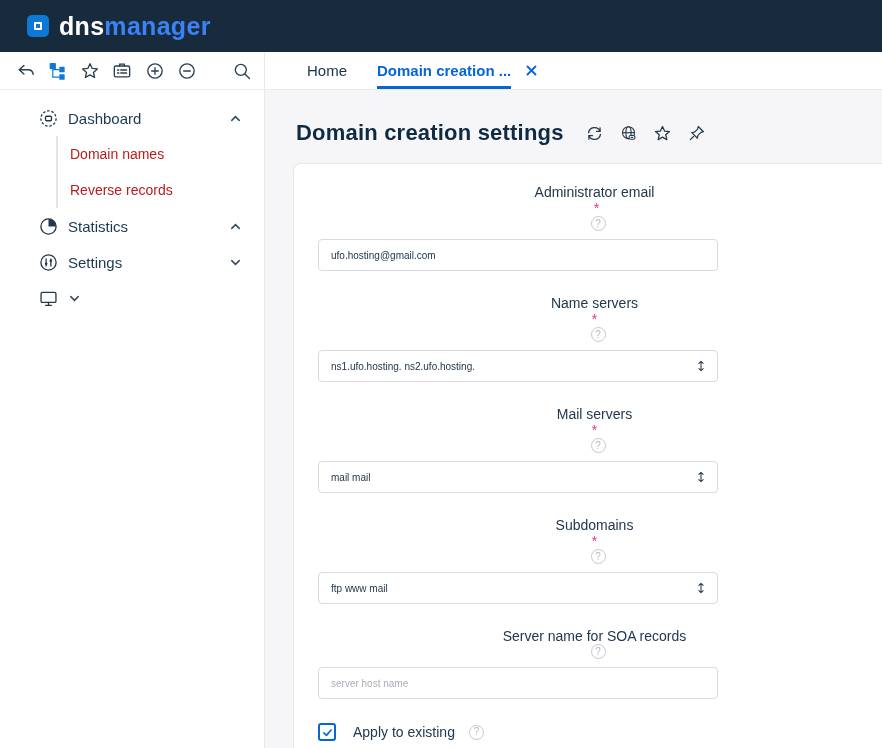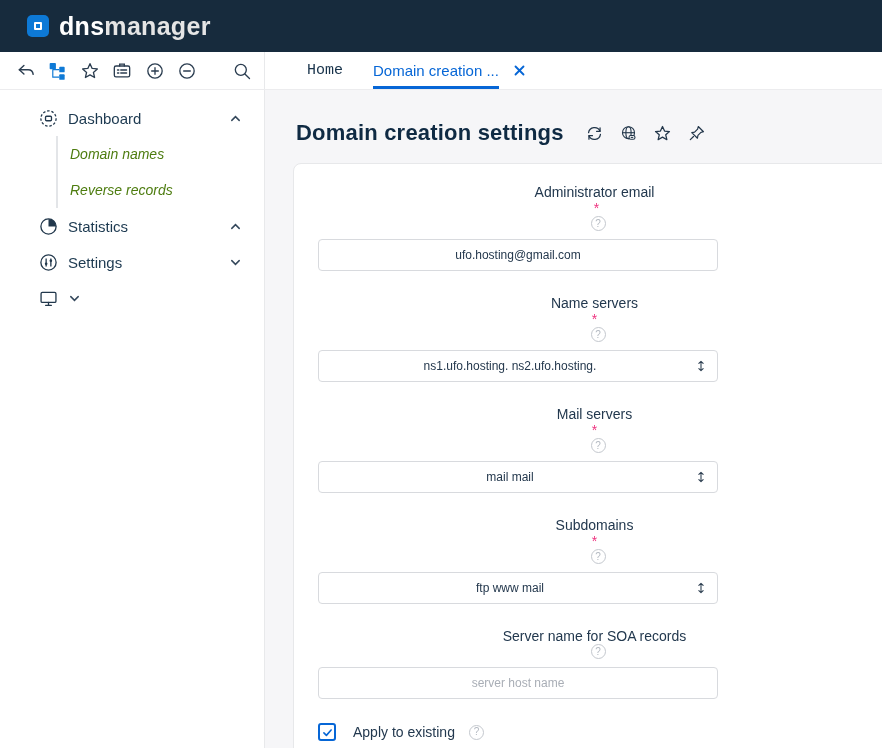--- a/index.html
+++ b/index.html
@@ -6,54 +6,54 @@
   html,body { width:882px; height:748px; overflow:hidden; background:#fff;
     font-family:"Liberation Sans", sans-serif; }
 
   
   .header { height:52px; background:#172b3d; display:flex; align-items:center; padding-left:27px; }
   .logo { display:flex; align-items:center; gap:10px; cursor:pointer; }
   .logo-mark { width:22px; height:22px; background:#0d79d6; border-radius:5px;
     display:flex; align-items:center; justify-content:center; }
   .logo-mark i { display:block; width:8px; height:8px; border:2px solid #fff; border-radius:1px; }
   .logo-text { font-size:25px; font-weight:bold; color:#ffffff; letter-spacing:.3px; line-height:1; }
-  .logo-text .lt2 { color:#e5e5e5; }
+  .logo-text .lt2 { color:#3b82f6; }
 
   
   .topbar { height:38px; display:flex; border-bottom:1px solid #ececee; background:#fff; }
   .topbar-left { width:265px; flex:0 0 265px; display:flex; align-items:center;
     padding-left:15px; border-right:1px solid #e8e9eb; }
   .tbtn { width:22px; height:22px; margin-right:11px; display:flex; align-items:center;
     justify-content:center; color:#2b3d50; cursor:pointer; background:none; border:none; }
   .tbtn svg { width:20px; height:20px; }
   .tbtn.blue { color:#0f7ad6; }
   .tbtn.search-push { margin-left:23px; }
   .topbar-right { flex:1; display:flex; align-items:stretch; padding-left:42px; }
   .tab { display:flex; align-items:center; font-size:15px; color:#17324a; cursor:pointer; position:relative; }
-  .tab.home { margin-right:30px;font-family:Liberation Mono, monospace; }
-  .tab.active { color:#0666d6; font-weight:400; }
+  .tab.home { margin-right:30px; }
+  .tab.active { color:#0666d6; font-weight:700; }
   .tab .tab-underline { position:absolute; left:0; bottom:0; height:3px; background:#0666d6;
     width:calc(100% - 27px); }
   .tab-close { margin-left:14px; width:13px; height:13px; display:flex; cursor:pointer; }
   .tab-close svg { width:13px; height:13px; }
 
   
   .app { display:flex; height:658px; }
   .sidebar { width:265px; flex:0 0 265px; background:#fff; border-right:1px solid #e8e9eb;
     padding-top:10px;padding-left:20px; }
   .side-group { height:36px; display:flex; align-items:center; padding:0 22px 0 18px;
     font-size:15px; color:#1c3950; cursor:pointer; }
   .side-group .gicon { width:21px; height:21px; margin-right:9px; color:#22384c; display:flex; }
   .side-group .gicon svg { width:21px; height:21px; }
   .side-group .glabel { flex:1; }
   .chev { width:13px; height:13px; color:#33475b; display:flex; }
   .chev svg { width:13px; height:13px; }
   .side-children { margin-left:36px; border-left:2px solid #e3e5e8; }
   .side-child { height:36px; display:flex; align-items:center; padding-left:12px;
-    font-size:14px; color:#4d7c0f; cursor:pointer;font-style:italic; }
+    font-size:14px; color:#b91c1c; cursor:pointer; }
 
   
   .content { flex:1; background:#f6f6f8; display:flex; flex-direction:column; }
   .title-row { height:73px; flex:0 0 73px; display:flex; align-items:center;
     padding:12px 0 0 31px; }
   .page-title { font-size:22px; font-weight:bold; color:#0f2a43; letter-spacing:.2px; }
   .title-icons { display:flex; align-items:center; margin-left:21px; padding-top:2px; }
   .ticon { width:20px; height:20px; margin-right:14px; color:#22364a; cursor:pointer;
     background:none; border:none; display:flex; align-items:center; justify-content:center; }
   .ticon svg { width:19px; height:19px; }
@@ -61,22 +61,22 @@
   .card { margin-left:28px; margin-right:-14px; background:#fff; border:1px solid #e7e8ea;
     border-radius:8px; padding:20px 24px 13px 24px; }
   .field { margin-bottom:24px; }
   .field-label { display:flex; align-items:center; font-size:14px; color:#22384e; margin-bottom:8px;flex-direction:column; }
   .star { color:#ee337f; white-space:pre; }
   .help { width:15px; height:15px; border:1px solid #c4c8ce; border-radius:50%;
     color:#b3b9c1; font-size:10px; line-height:1; display:inline-flex; align-items:center;
     justify-content:center; margin-left:7px; cursor:pointer; flex:0 0 15px; }
   .input-wrap { position:relative; width:400px; }
   .text-input { width:400px; height:32px; border:1px solid #d8dade; border-radius:4px;
-    padding:0 28px 0 12px; font-size:12px; color:#24384d; background:#fff; outline:none;
-    font-family:"Liberation Sans", sans-serif;text-align:center; }
+    padding:0 28px 0 12px; font-size:10px; color:#24384d; background:#fff; outline:none;
+    font-family:"Liberation Sans", sans-serif; }
   .text-input.no-resize { padding-right:12px; }
   .text-input::placeholder { color:#a9aeb6; }
   .resize-ic { position:absolute; right:9px; top:50%; transform:translateY(-50%);
     width:16px; height:18px; color:#2c3e50; cursor:ns-resize; display:flex; }
   .resize-ic svg { width:16px; height:18px; }
 
   .checkbox-row { display:flex; align-items:center; margin:4px 0 10px 0; cursor:pointer;gap:7px; }
   .cb { width:18px; height:18px; border:2px solid #0666d6; border-radius:3px; background:#fff;
     display:flex; align-items:center; justify-content:center; }
   .cb svg { width:13px; height:13px; }

